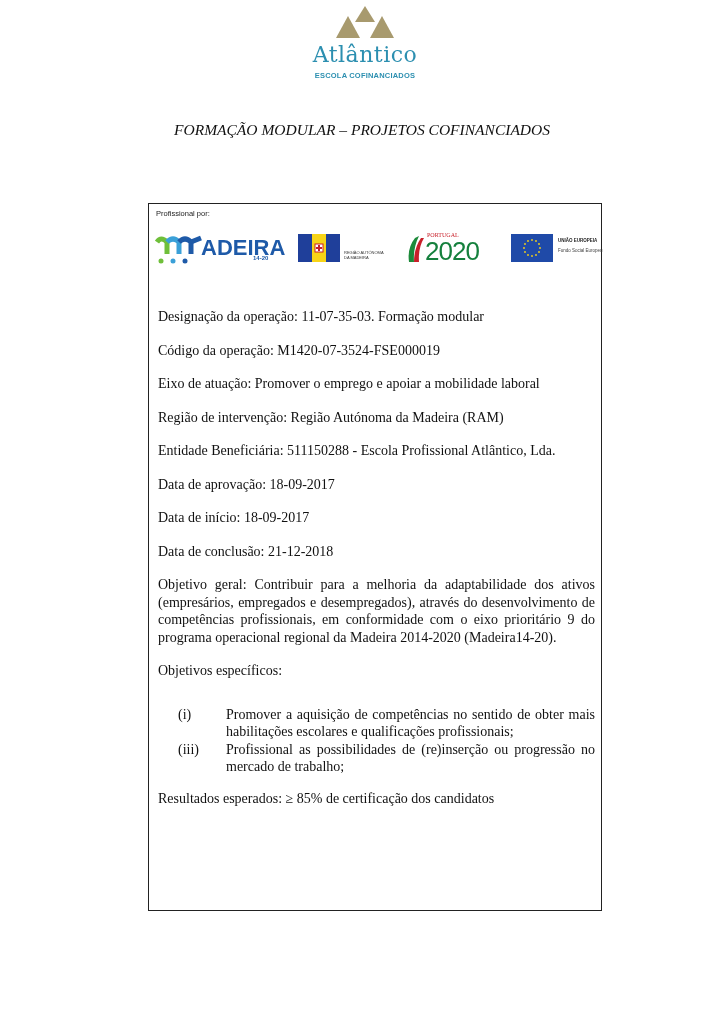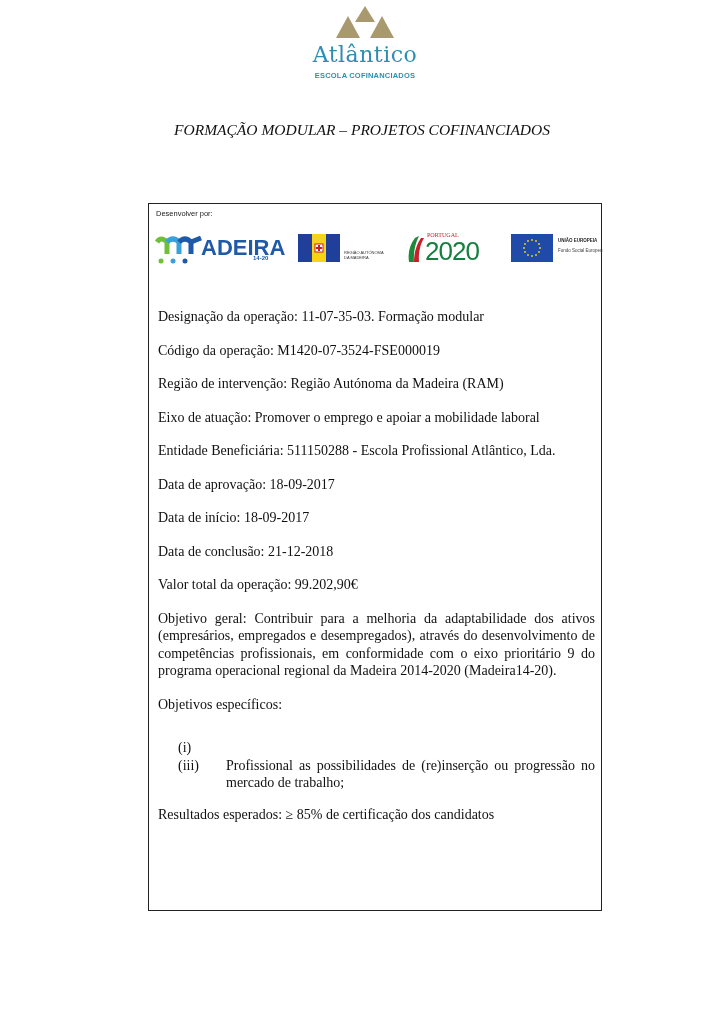--- a/index.html
+++ b/index.html
@@ -43,21 +43,21 @@
     <polygon points="13,10 25,32 1,32" fill="#a89a6e"></polygon>
     <polygon points="47,10 59,32 35,32" fill="#a89a6e"></polygon>
   </svg>
   <div class="logo-name">Atlântico</div>
   <div class="logo-sub">ESCOLA COFINANCIADOS</div>
 </div>
 
 <div class="title">FORMAÇÃO MODULAR – PROJETOS COFINANCIADOS</div>
 
 <div class="box">
-  <div class="cof">Desenvolver por:</div>
+  <div class="cof">Profissional por:</div>
 
   <div class="logos">
     <div class="lg madeira">
       <svg width="48" height="34" viewBox="0 0 48 34">
         <path d="M2 10 Q6 4 12 10 L12 22" stroke="#6fbf3a" stroke-width="5" fill="none"></path>
         <path d="M12 10 Q18 4 24 10 L24 22" stroke="#3aa0d8" stroke-width="5" fill="none"></path>
         <path d="M24 10 Q30 4 36 10 L36 22" stroke="#1e5aa8" stroke-width="5" fill="none"></path>
         <path d="M36 10 L46 6" stroke="#1e5aa8" stroke-width="5" fill="none"></path>
         <circle cx="6" cy="29" r="2.5" fill="#6fbf3a"></circle>
         <circle cx="18" cy="29" r="2.5" fill="#3aa0d8"></circle>
@@ -111,32 +111,32 @@
         </svg>
       </div>
       <div class="eu-t1">UNIÃO EUROPEIA</div>
       <div class="eu-t2">Fundo Social Europeu</div>
     </div>
   </div>
 
   <div class="content">
     <p>Designação da operação: 11-07-35-03. Formação modular</p>
     <p>Código da operação: M1420-07-3524-FSE000019</p>
+    <p>Eixo de atuação: Promover o emprego e apoiar a mobilidade laboral</p>
     <p>Região de intervenção: Região Autónoma da Madeira (RAM)</p>
-    <p>Eixo de atuação: Promover o emprego e apoiar a mobilidade laboral</p>
     <p>Entidade Beneficiária: 511150288 - Escola Profissional Atlântico, Lda.</p>
     <p>Data de aprovação: 18-09-2017</p>
     <p>Data de início: 18-09-2017</p>
     <p>Data de conclusão: 21-12-2018</p>
-    <p>Valor total da operação: 99.202,90€</p>
     <p class="justify">Objetivo geral: Contribuir para a melhoria da adaptabilidade dos ativos (empresários, empregados e desempregados), através do desenvolvimento de competências profissionais, em conformidade com o eixo prioritário 9 do programa operacional regional da Madeira 2014-2020 (Madeira14-20).</p>
     <p style="margin-bottom:26px">Objetivos específicos:</p>
     <ul class="obj-list">
       <li>
         <span class="num">(i)</span>
+        <span class="txt">Promover a aquisição de competências no sentido de obter mais habilitações escolares e qualificações profissionais;</span>
       </li>
       <li>
         <span class="num">(iii)</span>
         <span class="txt">Profissional as possibilidades de (re)inserção ou progressão no mercado de trabalho;</span>
       </li>
     </ul>
     <p>Resultados esperados: ≥ 85% de certificação dos candidatos</p>
   </div>
 </div>
 

